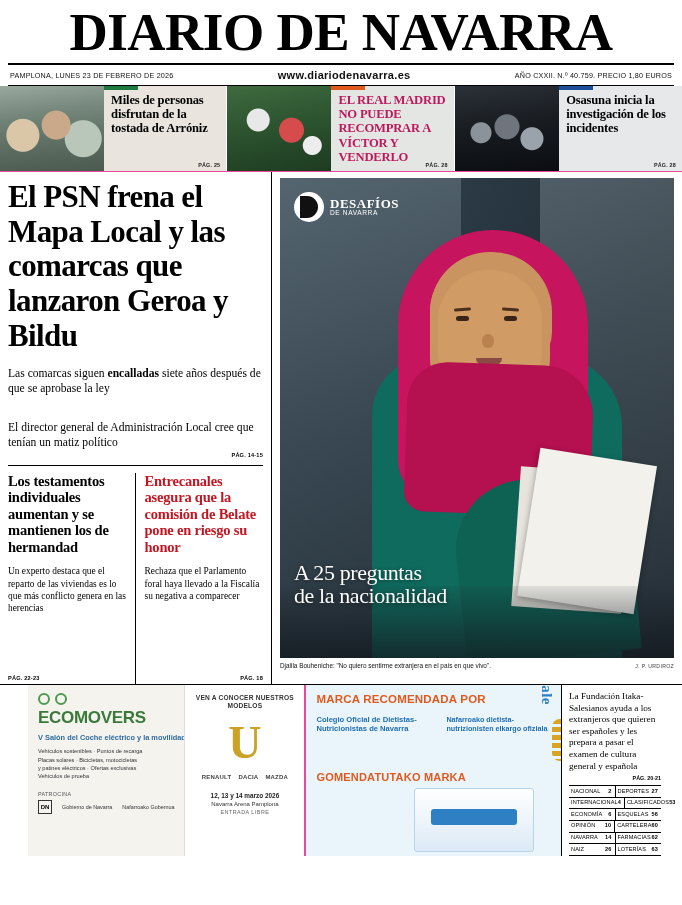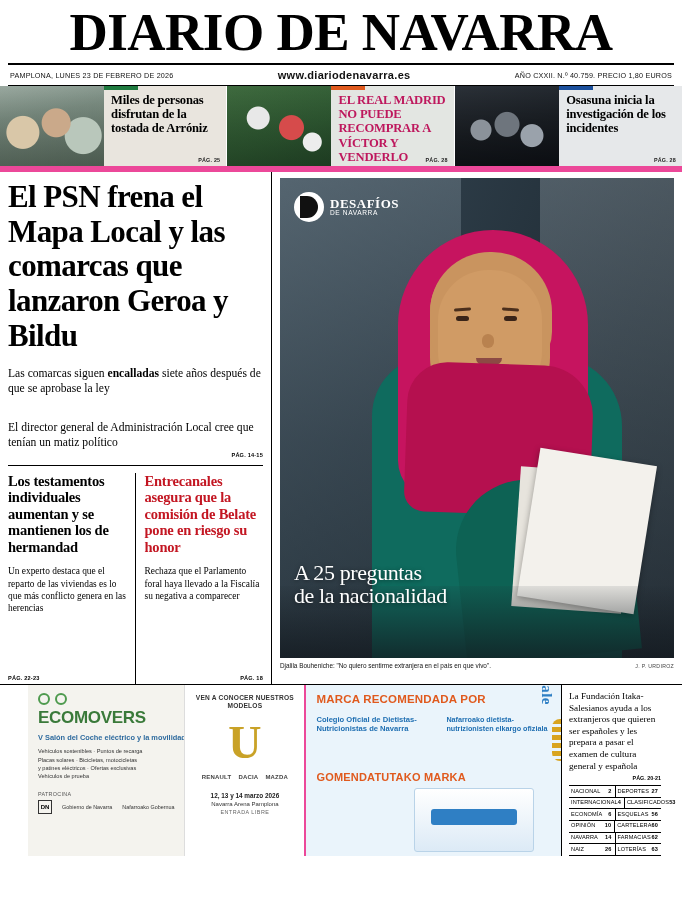--- a/index.html
+++ b/index.html
@@ -42,21 +42,21 @@
     font-weight: bold;
     font-size: 11px;
     letter-spacing: 0.3px;
   }
   .masthead-bottomrule { border-top: 1px solid #000; }
 
   
   .teasers {
     display: flex;
     height: 86px;
-    border-bottom: 6px solid #ec4899;
+    border-bottom: 1px solid #ec4899;
   }
   .teaser {
     flex: 1 1 33.33%;
     display: flex;
     position: relative;
     border-right: 1px solid #fff;
   }
   .teaser:last-child { border-right: none; }
   .teaser-photo {
     width: 46%;

